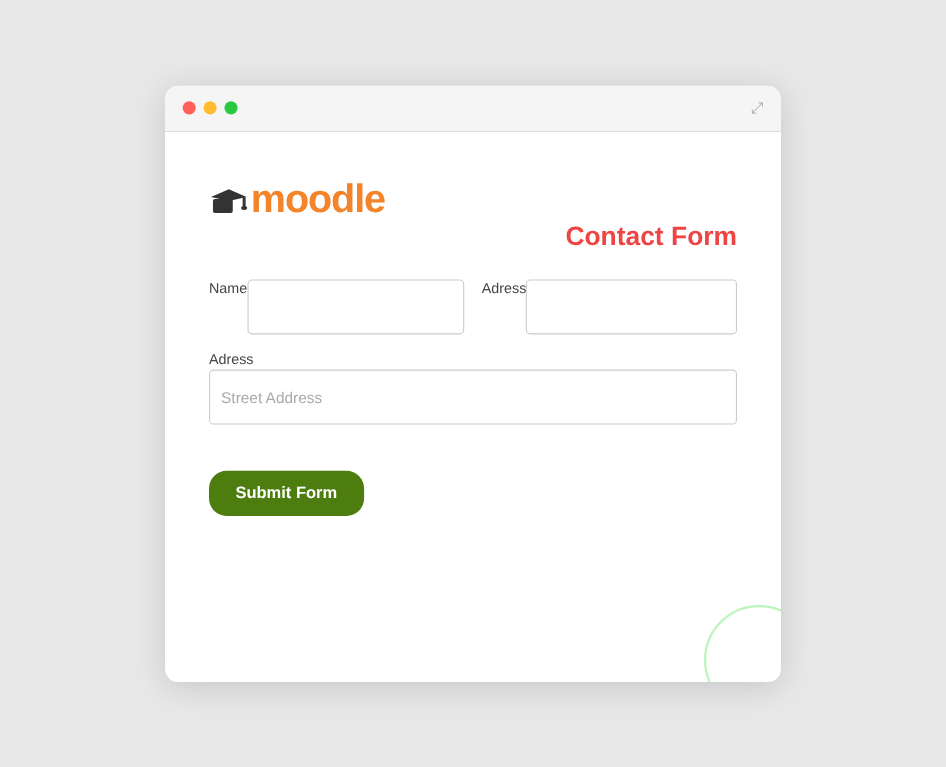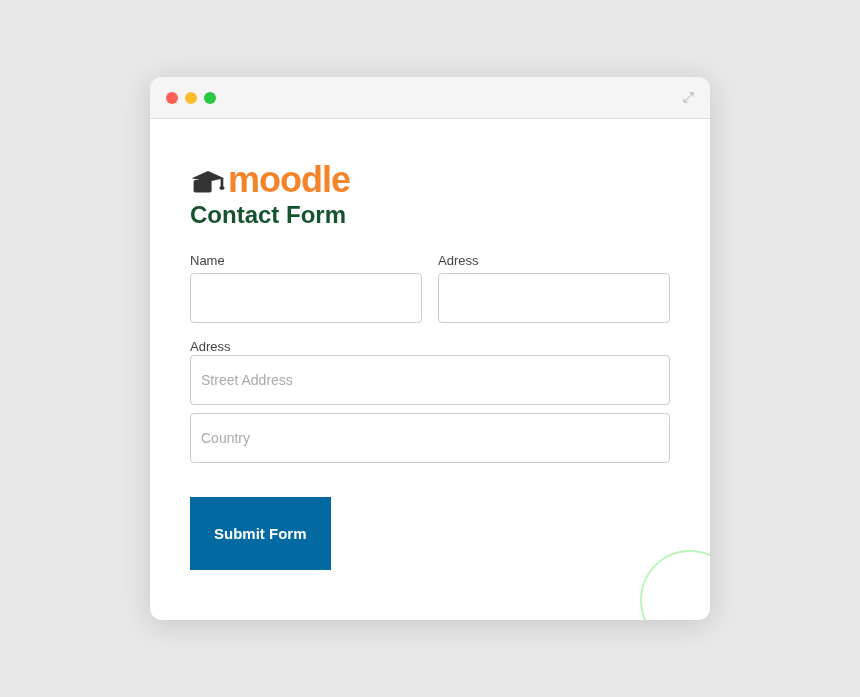--- a/index.html
+++ b/index.html
@@ -76,33 +76,34 @@
     .logo-text {
       font-size: 36px;
       font-weight: 700;
       color: #f4842a;
       letter-spacing: -1px;
     }
 
     .form-title {
       font-size: 24px;
       font-weight: 700;
-      color: #14532d;
+      color: #ef4444;
       margin-bottom: 24px;
+      text-align: right;
     }
 
     .form-row {
       display: flex;
       gap: 16px;
       margin-bottom: 14px;
     }
 
     .form-group {
       display: flex;
-      flex-direction: column;
+      flex-direction: row;
       flex: 1;
     }
 
     .form-label {
       font-size: 13px;
       color: #444;
       margin-bottom: 5px;
       font-weight: 400;
     }
 
@@ -126,25 +127,25 @@
 
     .address-section .form-label {
       margin-bottom: 8px;
     }
 
     .address-street {
       margin-bottom: 8px;
     }
 
     .submit-btn {
-      background: #0369a1;
+      background: #4d7c0f;
       color: #fff;
       border: none;
-      border-radius: 0;
-      padding: 28px 24px;
+      border-radius: 16px;
+      padding: 12px 24px;
       font-size: 15px;
       font-weight: 600;
       cursor: pointer;
       margin-top: 20px;
     }
 
     .circle-decoration {
       position: absolute;
       bottom: -30px;
       right: -30px;
@@ -196,23 +197,20 @@
           <input class="form-input" type="email" placeholder="" style="">
         </div>
       </div>
 
       <div class="address-section">
         <label class="form-label">Adress</label>
         <div class="address-street">
           <input class="form-input" type="text" placeholder="Street Address" style="">
         </div>
         <div class="form-row">
-          <div class="form-group">
-            <input class="form-input" type="text" placeholder="Country" style="">
-          </div>
         </div>
       </div>
 
       <button class="submit-btn" type="submit">Submit Form</button>
 
     </form>
 
     <div class="circle-decoration"></div>
   </div>
 </div>

